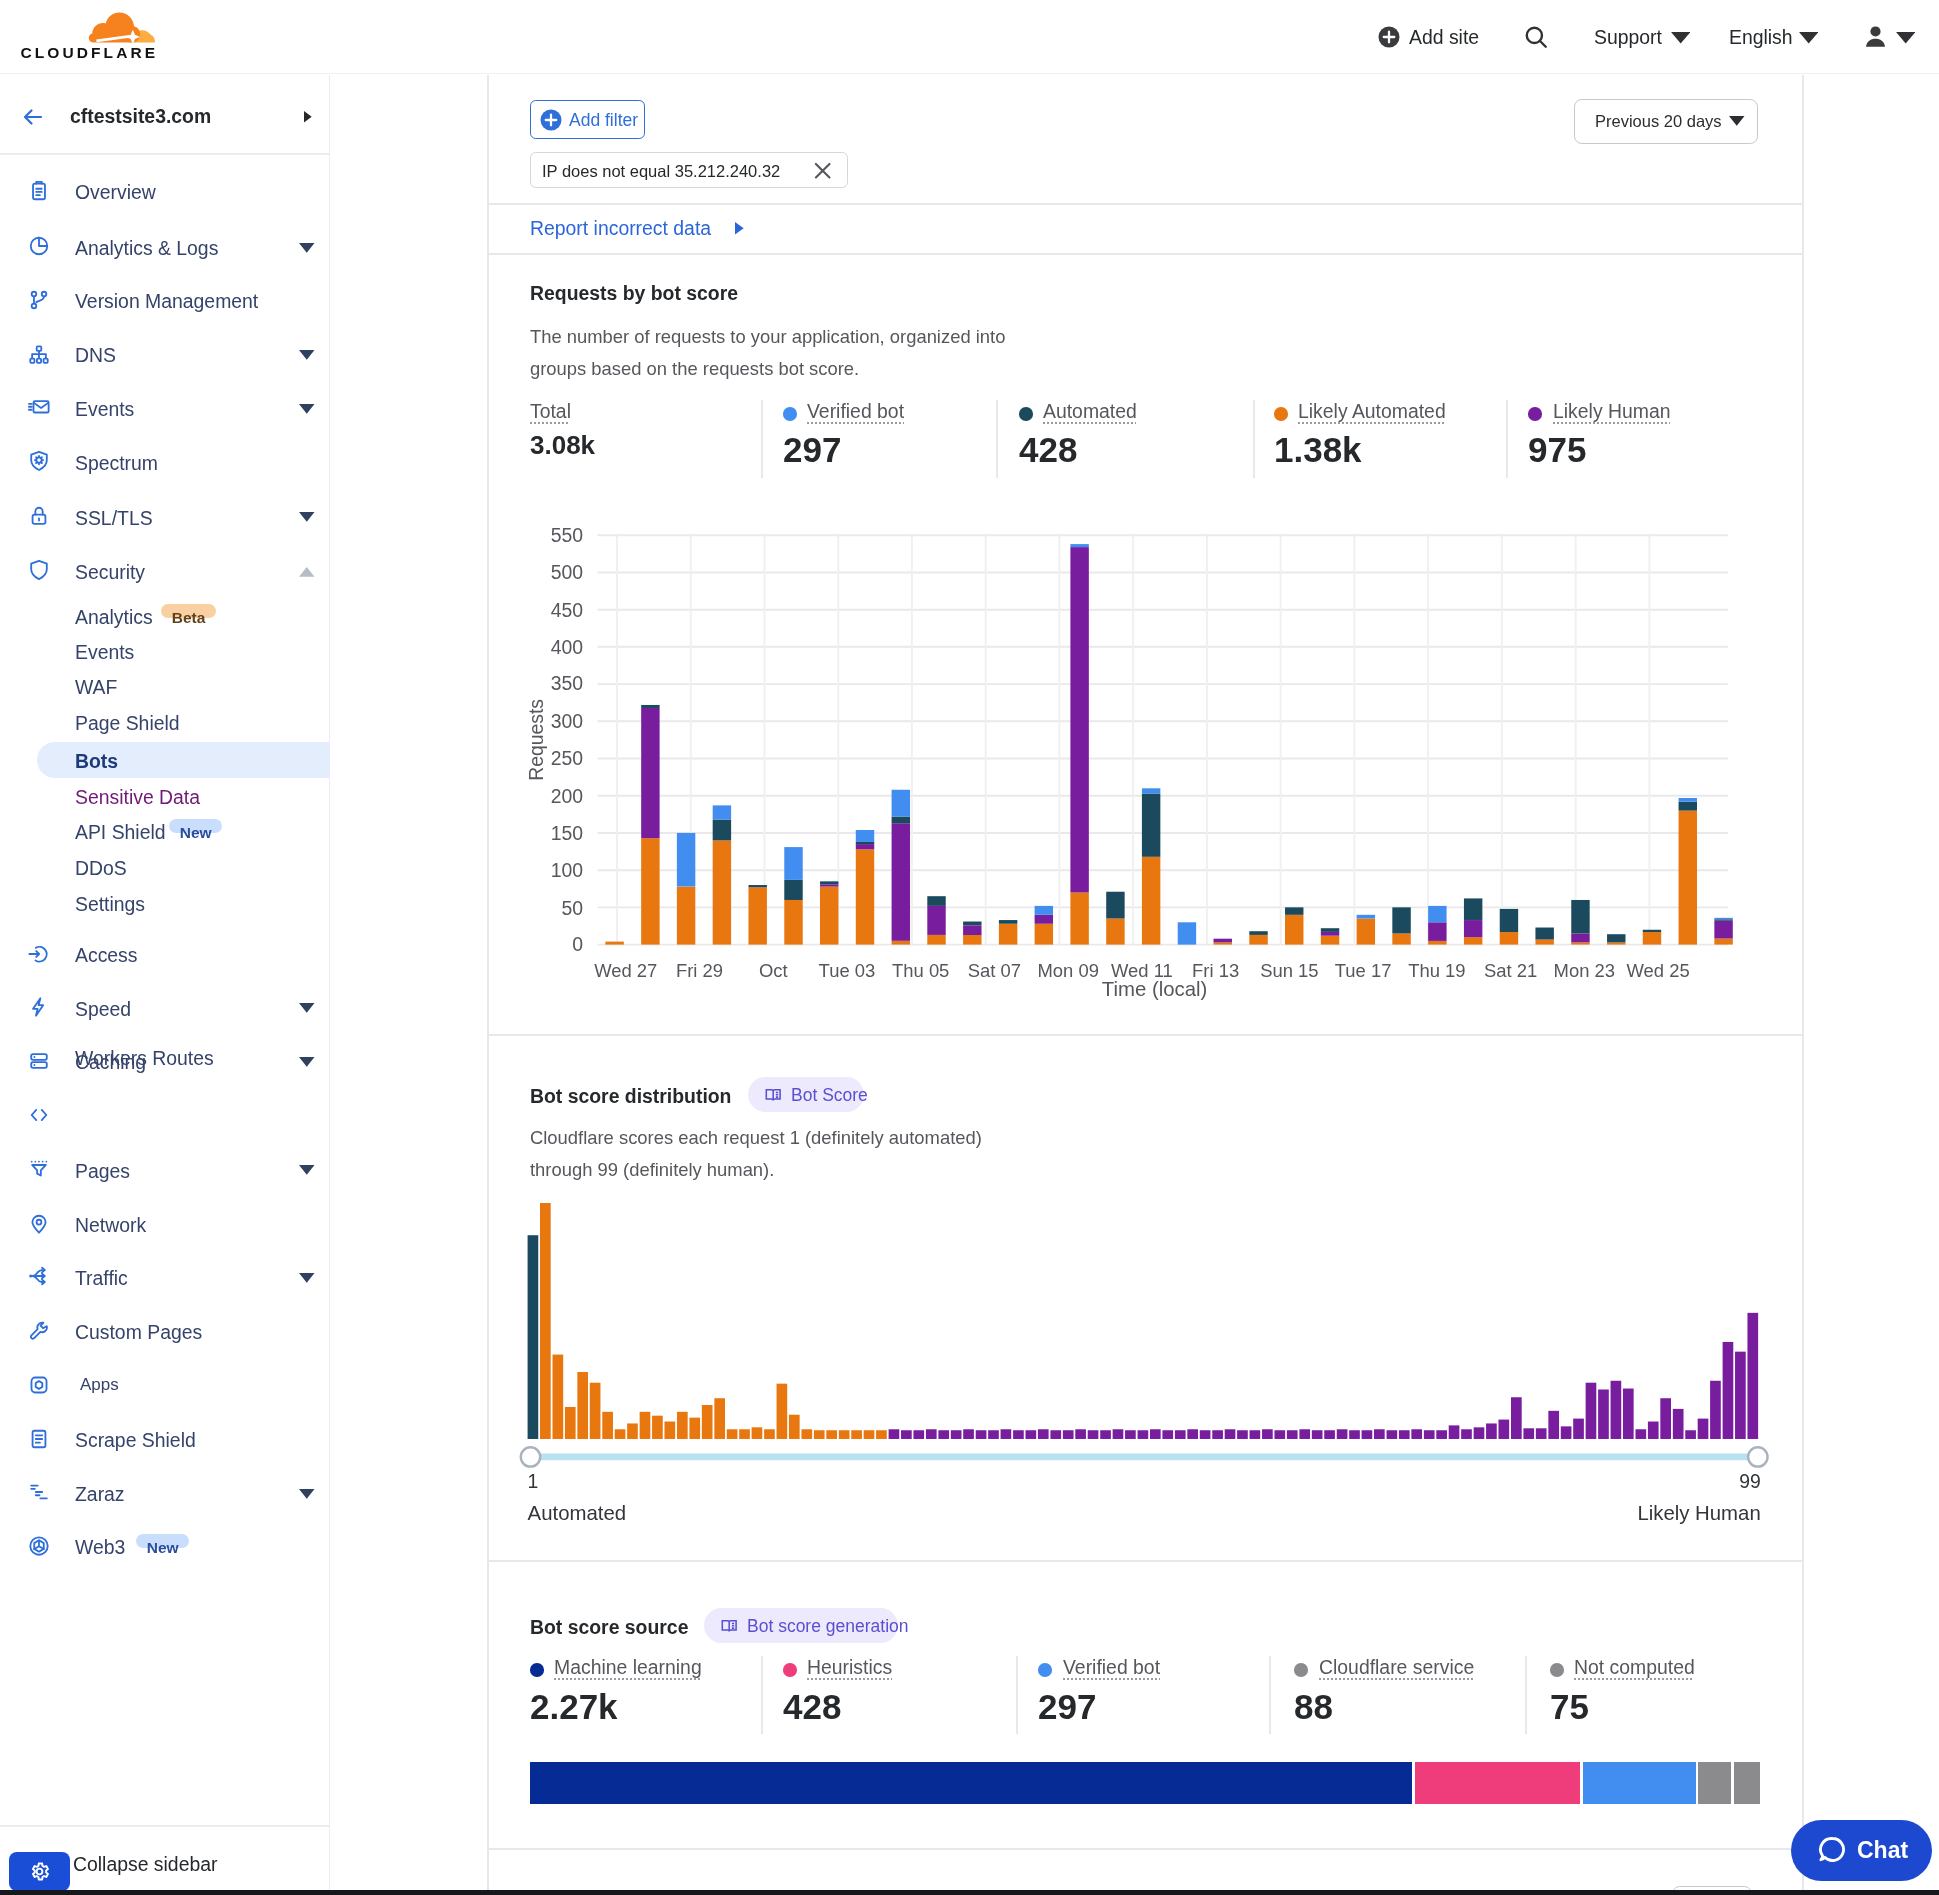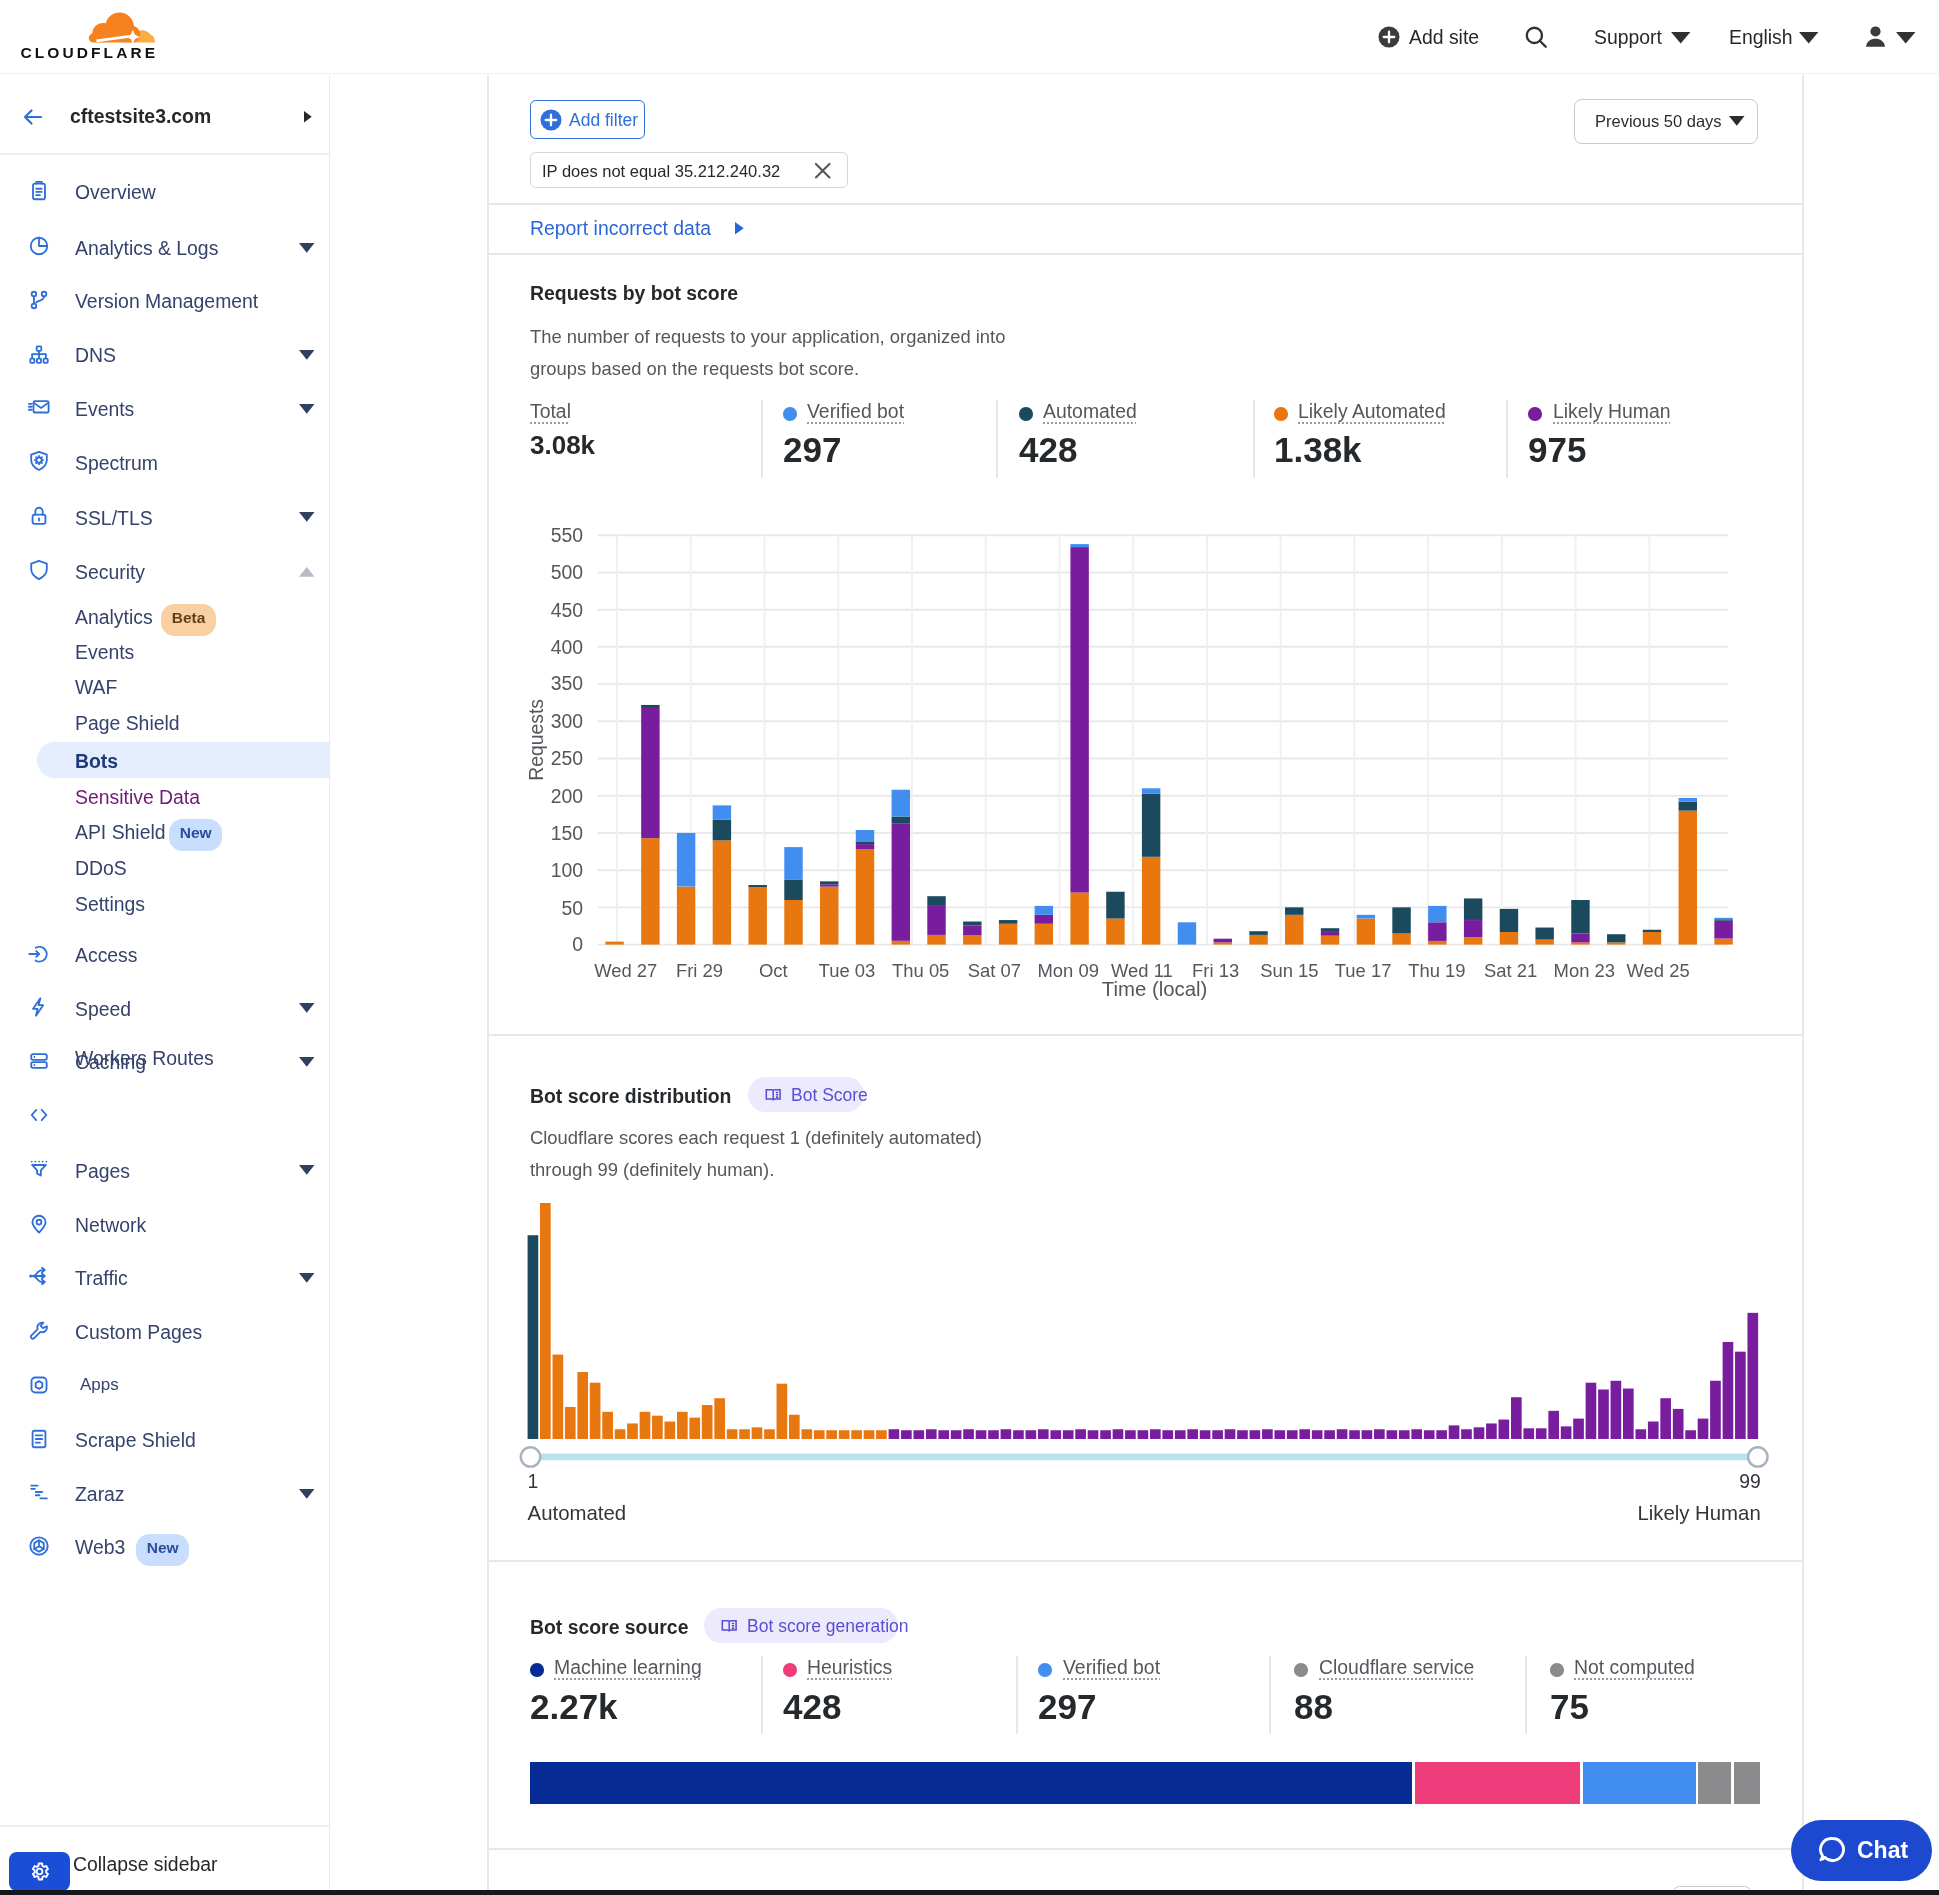--- a/index.html
+++ b/index.html
@@ -1,18 +1,18 @@
 <!DOCTYPE html>
 <html><head><meta charset="utf-8">
 <style>
 * { margin:0; padding:0; box-sizing:border-box; }
 html,body { width:1940px; height:1895px; background:#fff; overflow:hidden;
   font-family:"Liberation Sans", sans-serif; }
 .abs { position:absolute; }
-.badge { height:32px; padding:0 10.7px; border-radius:13.6px; font-size:15.5px;
+.badge { height:14px; padding:0 10.7px; border-radius:13.6px; font-size:15.5px;
   font-weight:bold; line-height:27px; }
 .orangebadge { background:#f8d0a2; color:#644018; }
 .bluebadge { background:#c9defc; color:#2a4d9e;text-align:right; }
 .dotted { text-decoration:underline dotted #9b9b9f 1.9px; text-underline-offset:3.9px; }
 svg text { font-family:"Liberation Sans", sans-serif; }
 </style></head>
 <body>
 <div class="abs" style="left:0;top:0;width:1940px;height:74px;border-bottom:1.9px solid #f1f1f2;background:#fff"></div>
 <svg class="abs" style="left:88px;top:9.7px" width="67" height="33" viewBox="0 0 69 34">
 <path d="M42 33.6a13 13 0 0123-7.8c2.8.9 4 3.9 4 7.8z" fill="#fbad41"></path>
@@ -213,21 +213,21 @@
 <div class="abs" style="left:73px;top:1853px;font-size:19.4px;color:#26292c">Collapse sidebar</div>
 <div class="abs" style="left:487px;top:75px;width:1.9px;height:1815px;background:#e8e8ea"></div>
 <div class="abs" style="left:1802px;top:75px;width:1.9px;height:1815px;background:#e8e8ea"></div>
 <div class="abs" style="left:530px;top:100px;width:115px;height:39px;border:1.9px solid #2e6fd9;border-radius:5.8px"></div>
 <svg class="abs" style="left:540px;top:109px" width="22" height="22" viewBox="0 0 23 23">
     <circle cx="11.5" cy="11.5" r="11" fill="#2e6fd9"></circle>
     <path d="M11.5 6v11M6 11.5h11" stroke="#fff" stroke-width="2.4" stroke-linecap="round"></path>
   </svg>
 <div class="abs" style="left:569px;top:110px;font-size:17.5px;color:#2e6fd9">Add filter</div>
 <div class="abs" style="left:1574px;top:99px;width:184px;height:45px;border:1.9px solid #c9c9cd;border-radius:7.8px"></div>
-<div class="abs" style="left:1595px;top:112px;font-size:16.5px;color:#2b2d30">Previous 50 days</div>
+<div class="abs" style="left:1595px;top:112px;font-size:16.5px;color:#2b2d30">Previous 20 days</div>
 <svg class="abs" style="left:1729px;top:116px" width="15.5" height="9.7" viewBox="0 0 16 10">
     <polygon points="0,0 16,0 8,10" fill="#2b2d30"></polygon>
   </svg>
 <div class="abs" style="left:530px;top:152px;width:318px;height:36px;border:1.9px solid #d6d6da;border-radius:5.8px"></div>
 <div class="abs" style="left:542px;top:162px;font-size:16.5px;color:#26292c">IP does not equal 35.212.240.32</div>
 <svg class="abs" style="left:813px;top:161px" width="19.4" height="19.4" viewBox="0 0 20 20" stroke="#55575c" stroke-width="2.2" stroke-linecap="round">
     <path d="M3 3l14 14M17 3L3 17"></path>
   </svg>
 <div class="abs" style="left:487px;top:203px;width:1317px;height:1.9px;background:#e8e8ea"></div>
 <div class="abs" style="left:530px;top:217px;font-size:19.4px;color:#2b66d9">Report incorrect data</div>

